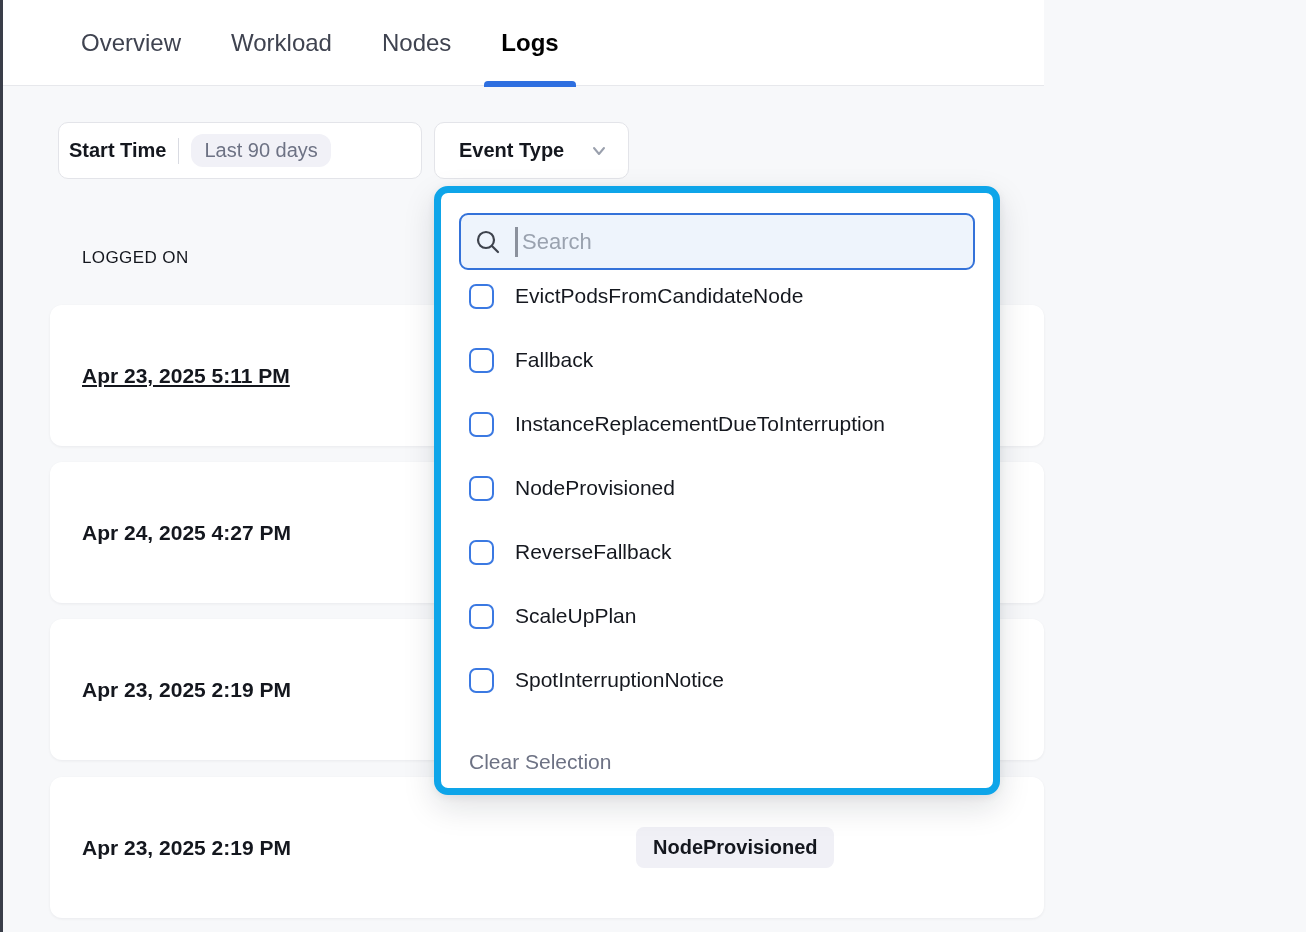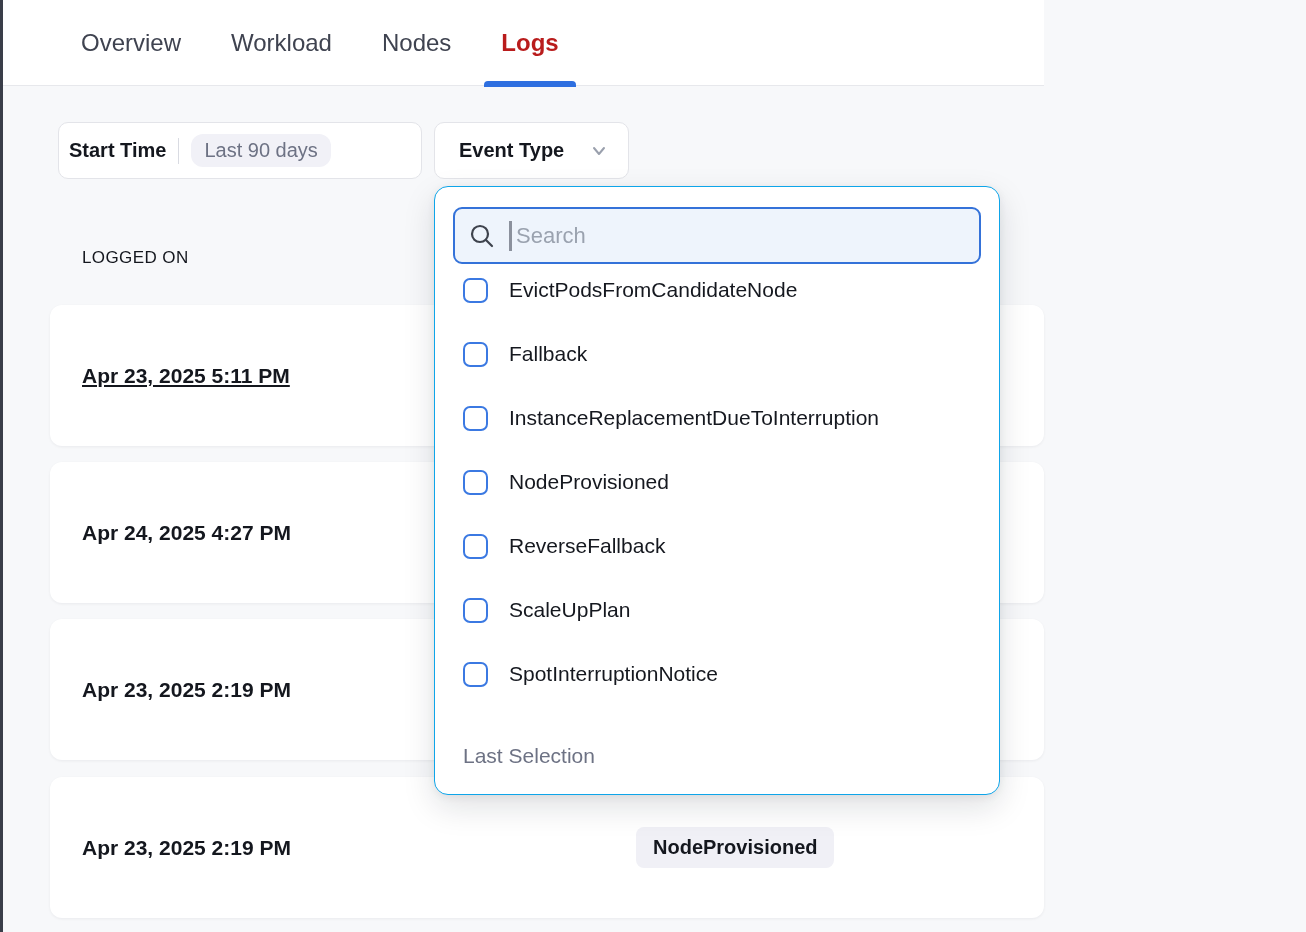--- a/index.html
+++ b/index.html
@@ -19,21 +19,21 @@
   .tabbar {
     position:absolute; top:0; left:0; right:0; height:86px;
     background:#ffffff; border-bottom:1px solid #e7e8ec;
     display:flex; align-items:center; padding-left:64px; gap:16px;
     box-sizing:border-box; z-index:5;
   }
   .tab {
     position:relative; height:86px; display:flex; align-items:center;
     padding:0 17px; font-size:24px; font-weight:500; color:#3f4350; cursor:pointer;
   }
-  .tab.active { font-weight:700; color:#b91c1c; }
+  .tab.active { font-weight:700; color:#000000; }
   .tab .underline {
     display:none; position:absolute; bottom:-1px; left:0; right:0; height:6px;
     background:#2e6fe0; border-radius:4px 4px 0 0;
   }
   .tab.active .underline { display:block; }
 
   
   .filter-btn {
     position:absolute; top:122px; height:57px;
     background:#fff; border:1px solid #e3e4e9; border-radius:10px;
@@ -69,21 +69,21 @@
   }
   .cell-event { display:flex; align-items:center; }
   .badge {
     background:#f0f0f6; color:#14171e; font-weight:600; font-size:20px;
     padding:9px 17px; border-radius:8px; white-space:nowrap;
   }
 
   
   .dropdown {
     position:absolute; left:434px; top:186px; width:566px; height:609px;
-    background:#ffffff; border:1px solid #0ea5e9; border-radius:14px;
+    background:#ffffff; border:7px solid #0ea5e9; border-radius:14px;
     box-shadow:0 12px 32px rgba(15,23,42,0.13), 0 2px 8px rgba(15,23,42,0.06);
     z-index:10; padding:20px 18px 0 18px; box-sizing:border-box;
   }
   .search-box {
     height:57px; border:2px solid #3472d9; background:#eef4fc; border-radius:9px;
     display:flex; align-items:center; padding:0 14px; box-sizing:border-box;
   }
   .search-icon { width:26px; height:26px; flex:0 0 auto; }
   .caret { width:3px; height:30px; background:#8b919d; margin-left:14px; flex:0 0 auto; }
   .search-input {
@@ -198,16 +198,16 @@
       <div class="option">
         <span class="checkbox"></span>
         <span class="option-label">ScaleUpPlan</span>
       </div>
       <div class="option">
         <span class="checkbox"></span>
         <span class="option-label">SpotInterruptionNotice</span>
       </div>
     </div>
 
-    <span class="clear-selection">Last Selection</span>
+    <span class="clear-selection">Clear Selection</span>
   </div>
 
 </div>
 
 </body></html>

